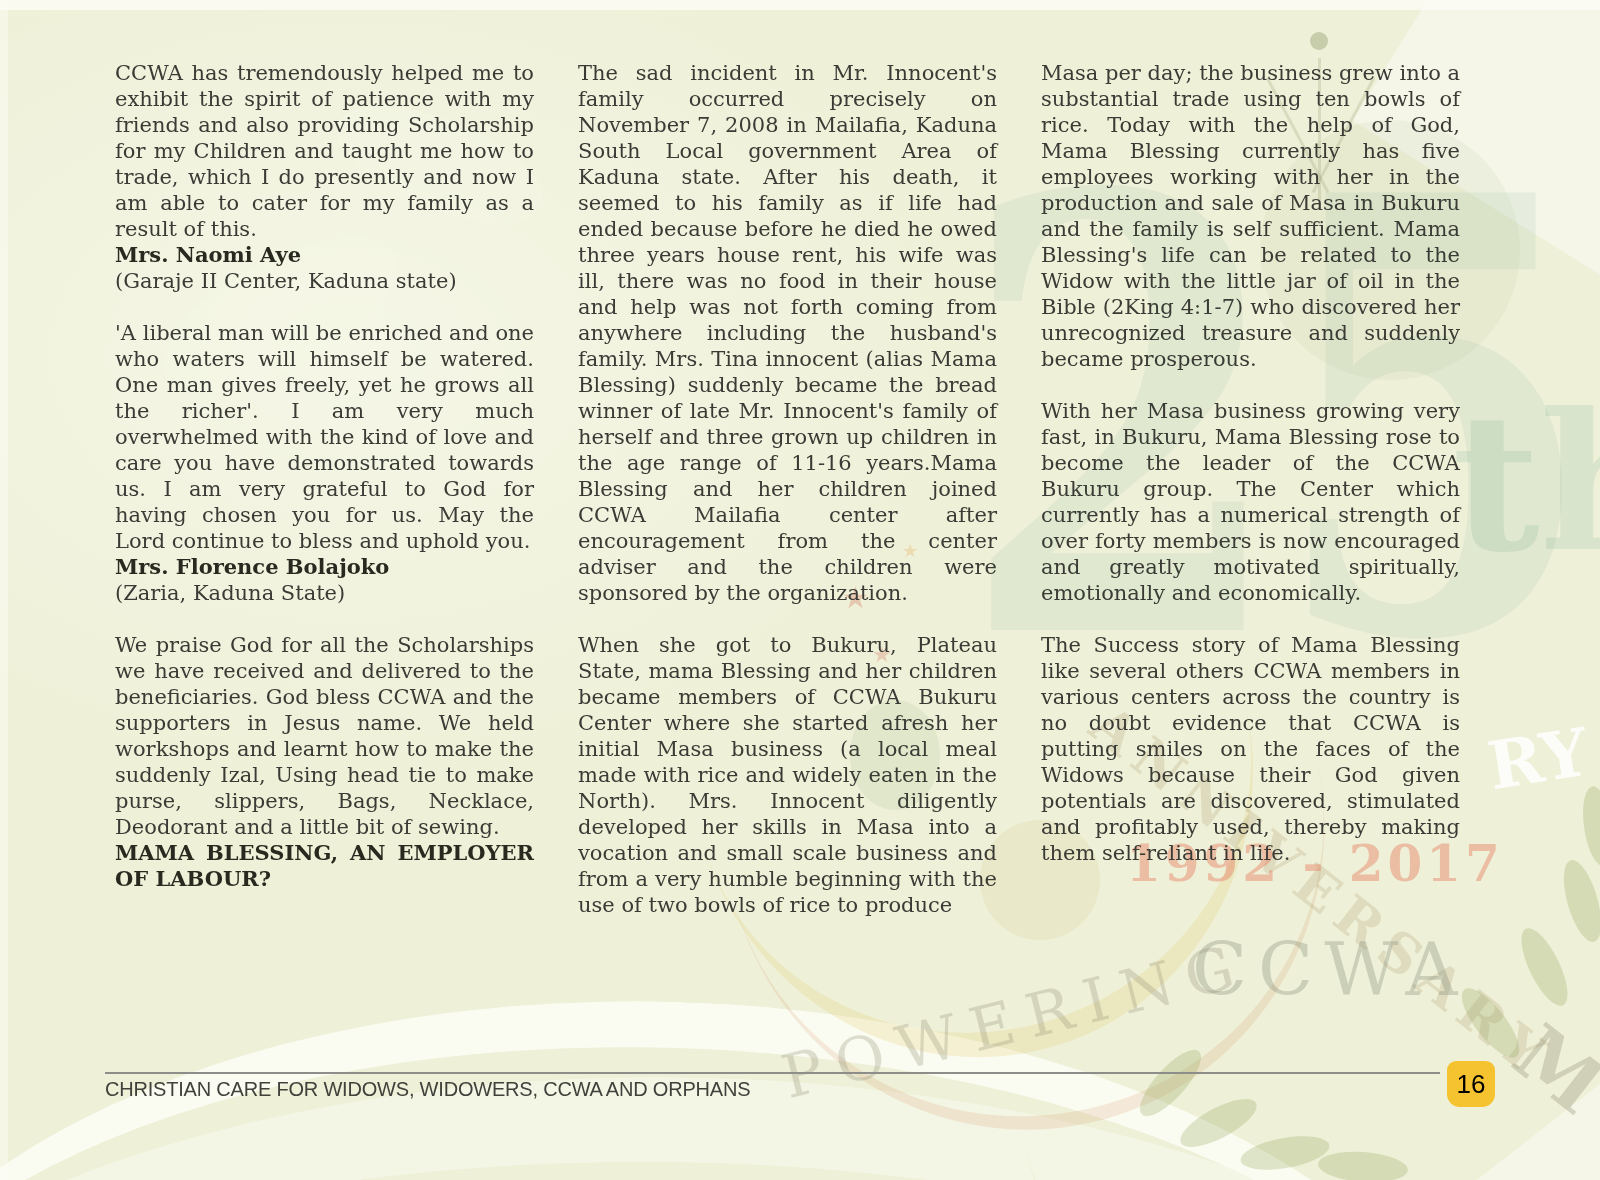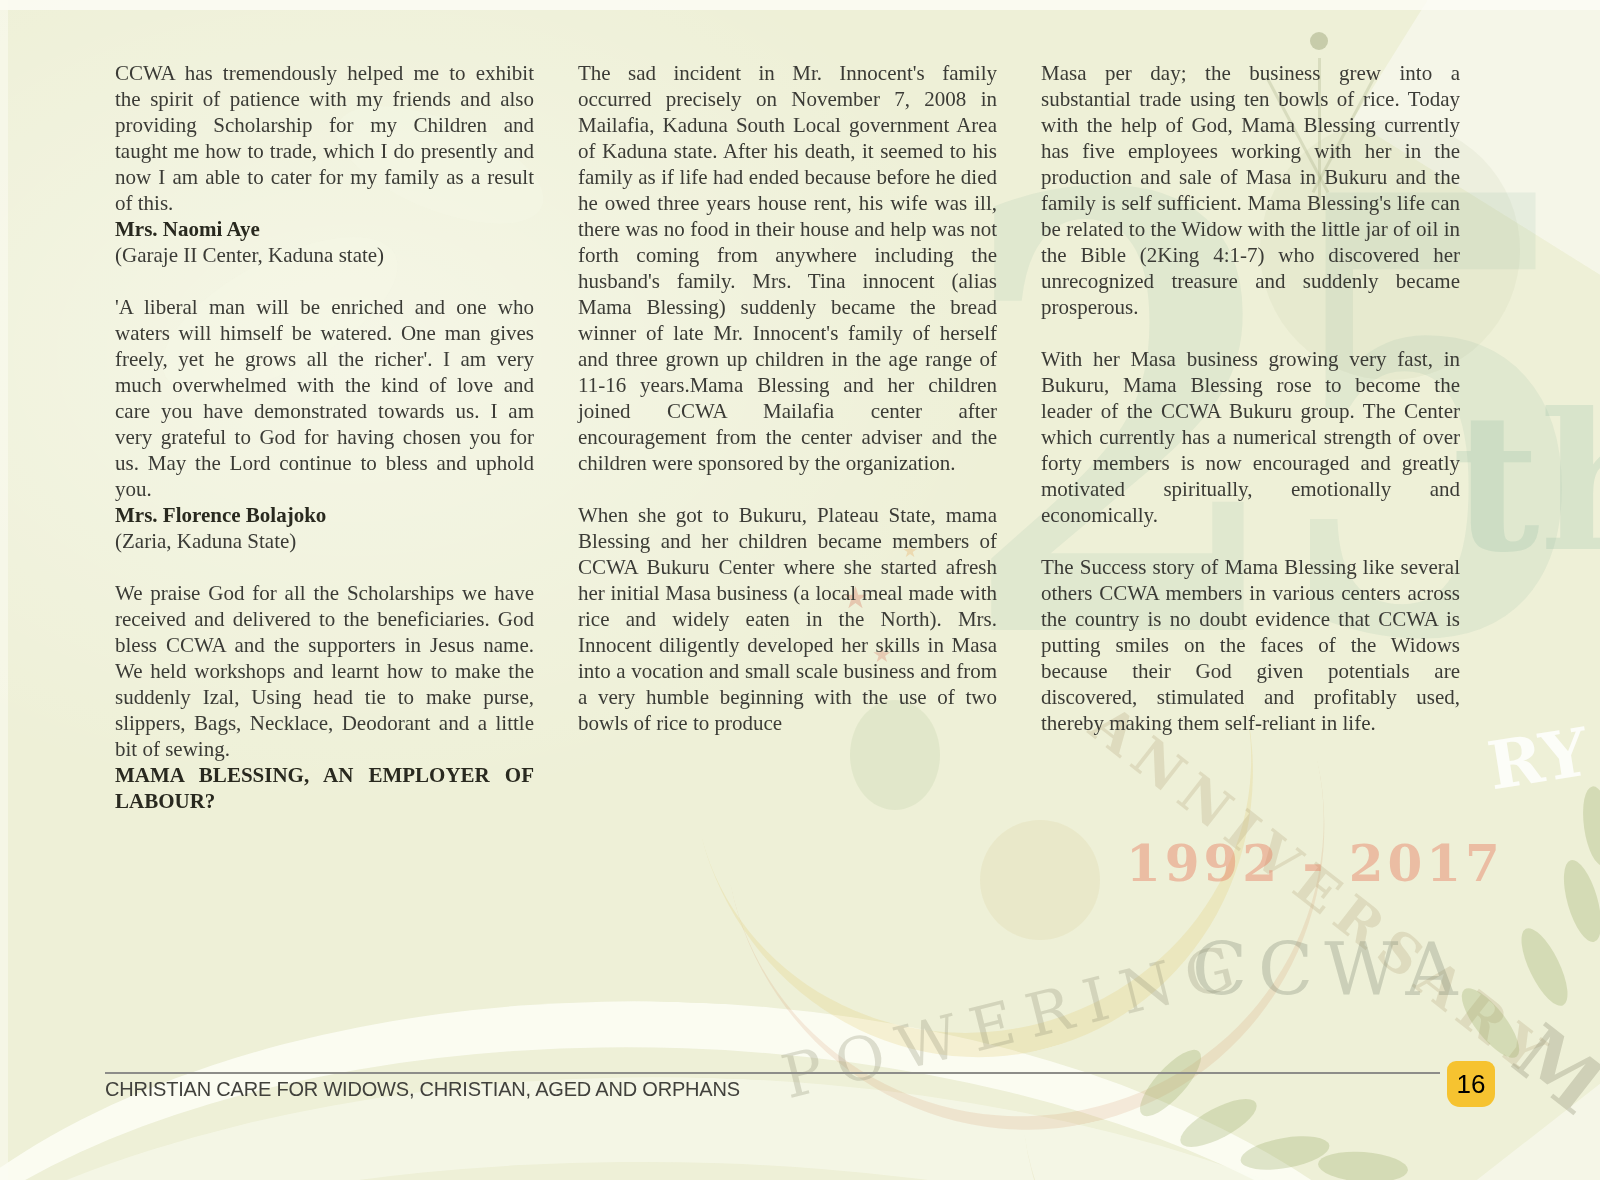--- a/index.html
+++ b/index.html
@@ -38,21 +38,21 @@
 
   .leaf { position:absolute; border-radius:50%; background:rgba(148,166,92,0.28); pointer-events:none; }
   .blob { position:absolute; border-radius:50%; pointer-events:none; }
   .star { position:absolute; font-family:"DejaVu Sans", sans-serif; pointer-events:none; }
   .branch { position:absolute; width:3px; background:rgba(150,160,115,0.25); pointer-events:none; }
 
   .columns {
     position:absolute; left:115px; top:60px; width:1345px;
     display:flex; gap:44px; z-index:2;
   }
-  .col { flex:1; font-size:21px; line-height:26px; color:#3b3b36; text-align:justify;font-family:Liberation Serif, serif; }
+  .col { flex:1; font-size:21px; line-height:26px; color:#3b3b36; text-align:justify; }
   .para { margin:0; }
   .sig  { font-weight:bold; color:#29291f; }
   .loc  { }
   .heading { font-weight:bold; color:#29291f; }
   .mb  { margin-bottom:26px; }
   .mb2 { margin-bottom:54px; }
 
   .footer-line {
     position:absolute; left:105px; top:1072px; width:1335px; height:2px;
     background:#8d8d89; z-index:2;
@@ -139,18 +139,18 @@
 
     <div class="col">
       <p class="para mb">Masa per day; the business grew into a substantial trade using ten bowls of rice. Today with the help of God, Mama Blessing currently has five employees working with her in the production and sale of Masa in Bukuru and the family is self sufficient. Mama Blessing's life can be related to the Widow with the little jar of oil in the Bible (2King 4:1-7) who discovered her unrecognized treasure and suddenly became prosperous.</p>
       <p class="para mb">With her Masa business growing very fast, in Bukuru, Mama Blessing rose to become the leader of the CCWA Bukuru group. The Center which currently has a numerical strength of over forty members is now encouraged and greatly motivated spiritually, emotionally and economically.</p>
       <p class="para">The Success story of Mama Blessing like several others CCWA members in various centers across the country is no doubt evidence that CCWA is putting smiles on the faces of the Widows because their God given potentials are discovered, stimulated and profitably used, thereby making them self-reliant in life.</p>
     </div>
 
   </div>
 
   <div class="footer-line"></div>
-  <div class="footer-org">CHRISTIAN CARE FOR WIDOWS, CHRISTIAN, AGED AND ORPHANS</div>
+  <div class="footer-org">CHRISTIAN CARE FOR WIDOWS, WIDOWERS, CCWA AND ORPHANS</div>
   <div class="page-badge">
     <span>16</span>
   </div>
 
 </div>
 
 </body></html>

